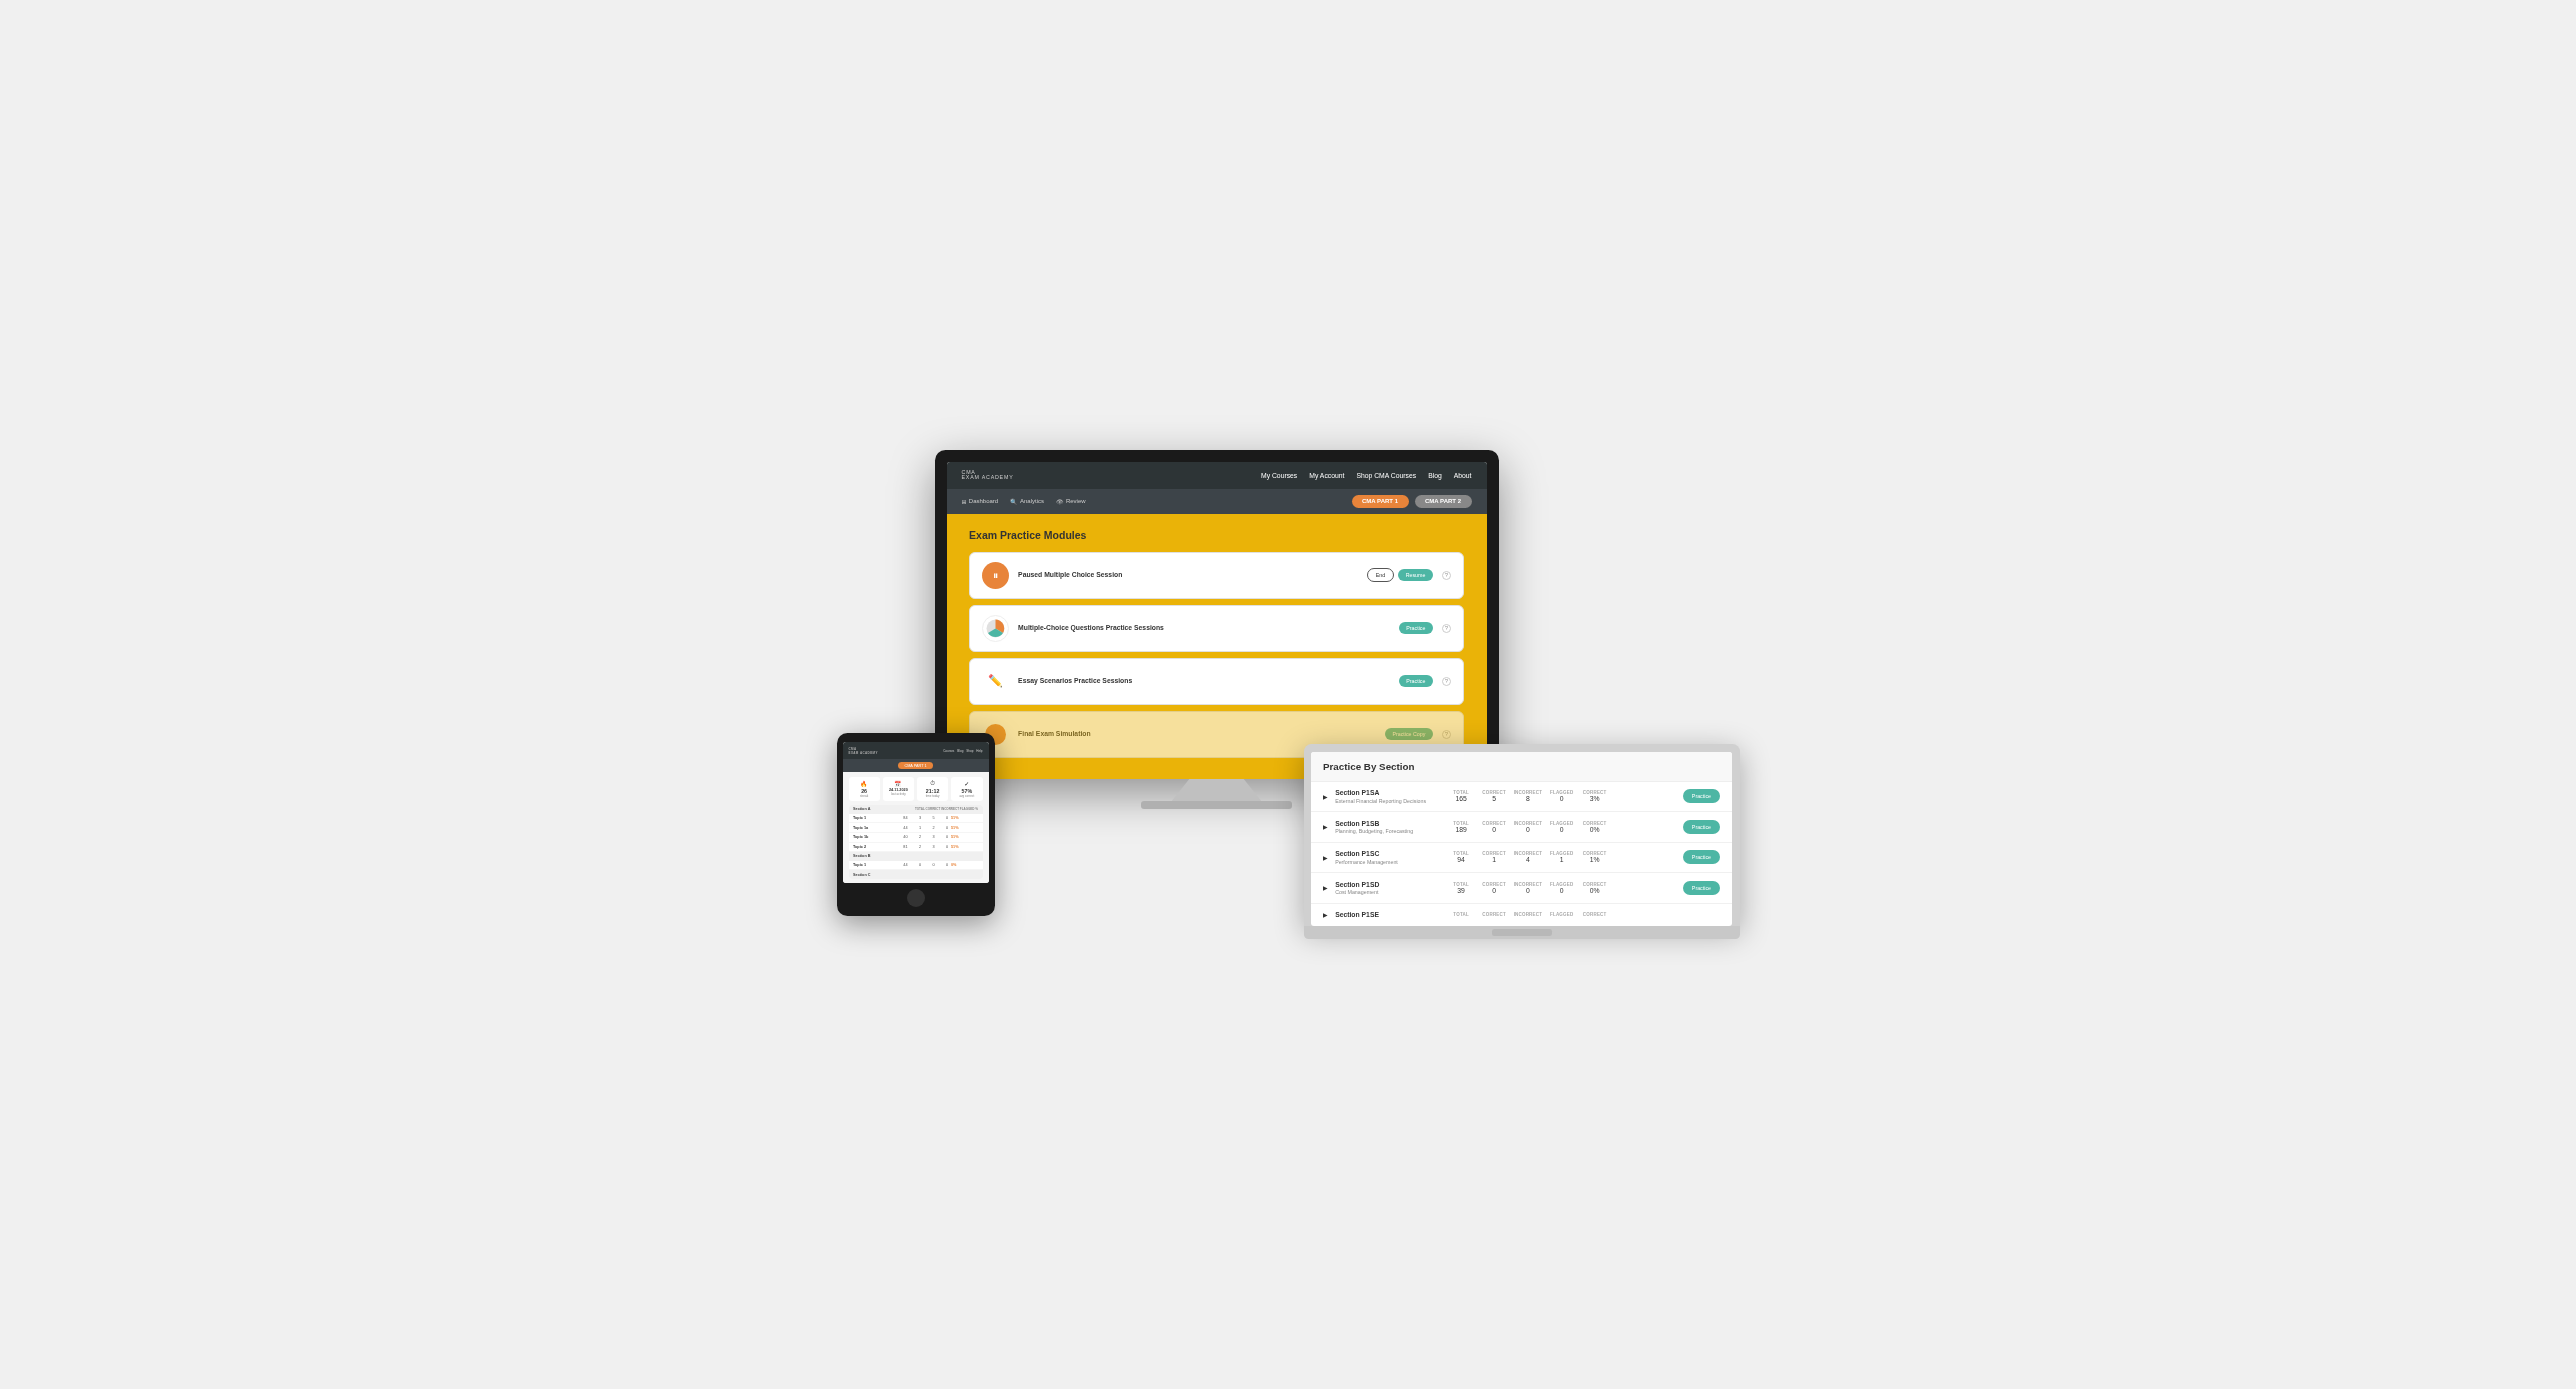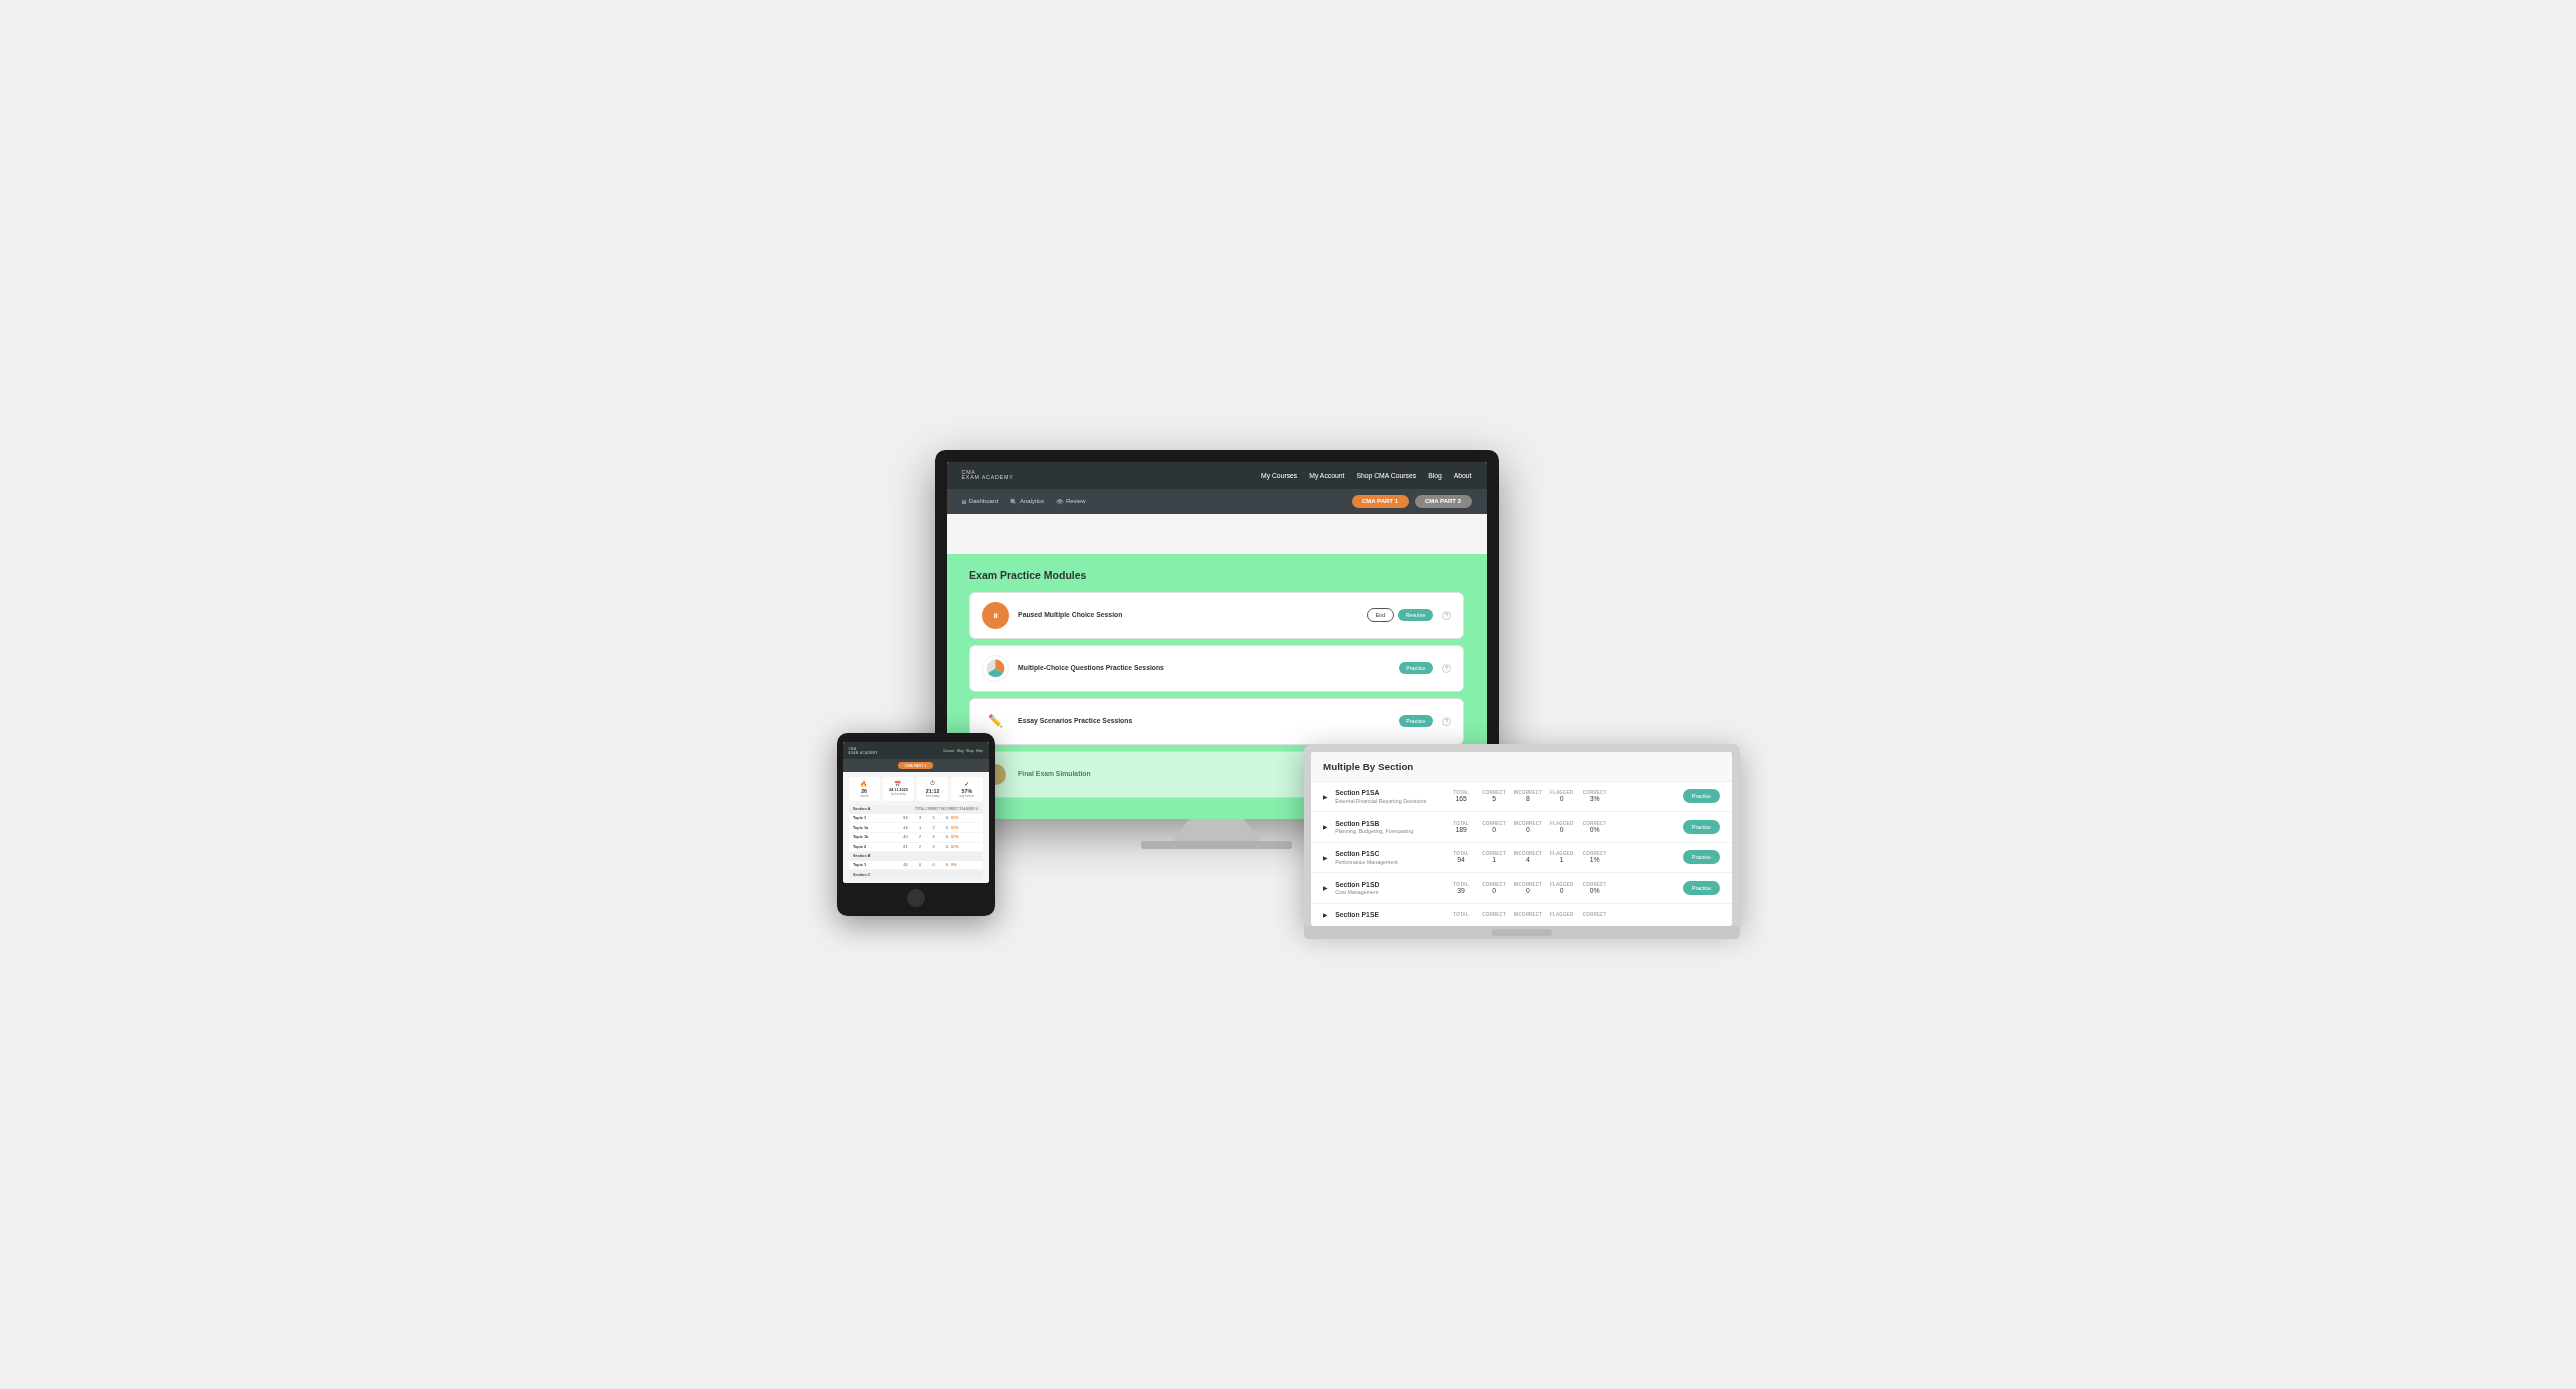--- a/index.html
+++ b/index.html
@@ -122,23 +122,22 @@
       color: white;
       border: none;
       padding: 3.8px 10.5px;
       border-radius: 15px;
       font-size: 6px;
       font-weight: 600;
     }
 
     
     .mon-content {
-      background: #86efac;
+      background: #eab308;
       padding: 15px 22.6px;
-      margin-top: 40px;
     }
     .mon-title {
       font-size: 10.5px;
       font-weight: 600;
       color: #333;
       margin-bottom: 10.5px;
     }
 
     
     .mon-card {
@@ -586,21 +585,21 @@
     </div>
     <div class="monitor-stand"></div>
     <div class="monitor-base"></div>
   </div>
 
   <div class="laptop">
     <div class="laptop-frame">
       <div class="laptop-screen">
 
         <div class="laptop-header">
-          <div class="laptop-title">Multiple By Section</div>
+          <div class="laptop-title">Practice By Section</div>
         </div>
 
         <div>
 
           <div class="section-row">
             <span class="section-arrow">▶</span>
             <div class="section-name">
               <h4>Section P1SA</h4>
               <p>External Financial Reporting Decisions</p>
             </div>

